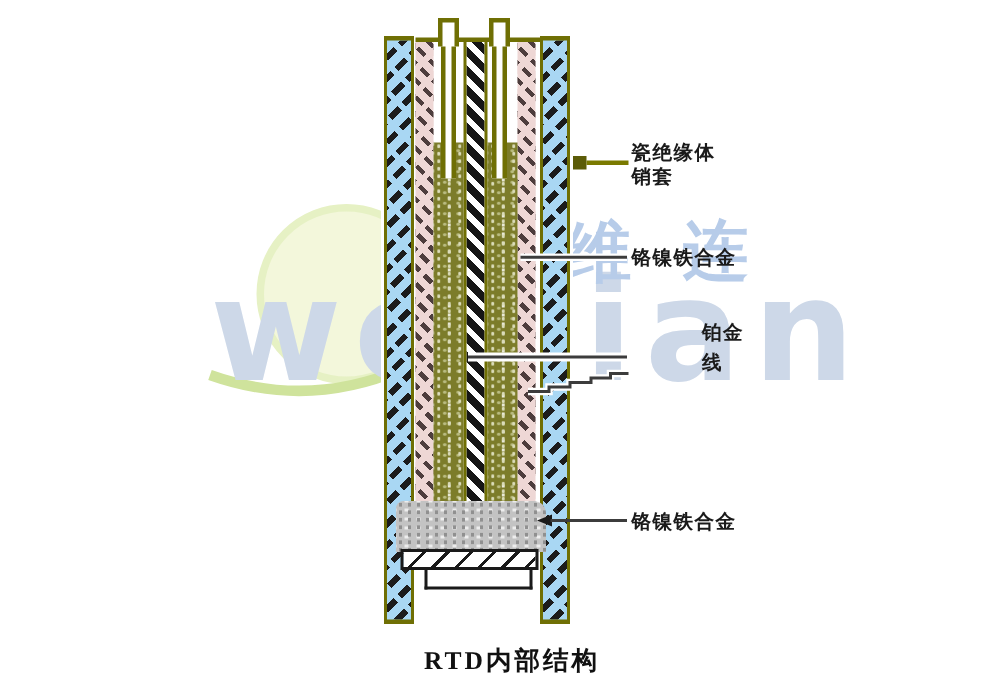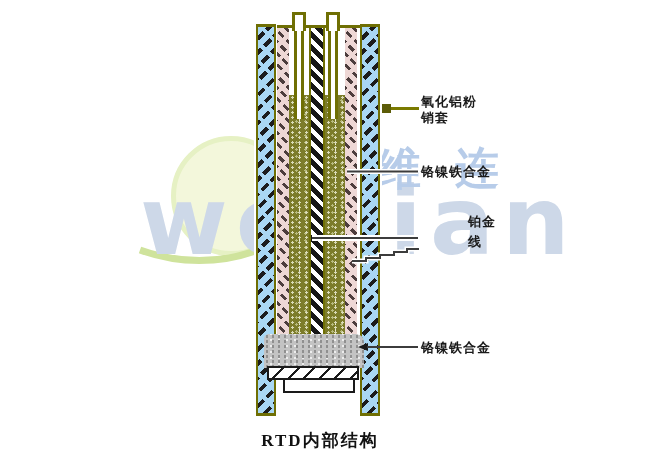--- a/index.html
+++ b/index.html
@@ -120,21 +120,21 @@
     font-family:"Liberation Serif","DejaVu Serif",serif;white-space:nowrap;
   }
   .co-sheath{left:421px;top:94px;}
   .co-insulator{left:421px;top:164px;}
   .co-wire{left:421px;top:212px;line-height:20px;margin-left:47px;}
   .co-powder{left:421px;top:340px;}
   .callout span{display:block;}
 
   .diagram-title{
     position:absolute;left:240px;top:429px;width:160px;z-index:6;
-    text-align:center;color:#111111;font-size:17px;font-weight:bold;
+    text-align:right;color:#111111;font-size:17px;font-weight:bold;
     letter-spacing:2px;font-family:"Liberation Serif","DejaVu Serif",serif;
   }
 </style>
 </head>
 <body>
 
 <div id="stage">
 
   <div class="wm-circle"></div>
   <svg class="wm-svg" width="660" height="461">
@@ -179,21 +179,21 @@
     <line x1="312" y1="238" x2="418" y2="238" stroke="#3c3c3c" stroke-width="2"></line>
 
     <polyline points="352,261 366,261 366,258 380,258 380,255 394,255 394,252 407,252 407,249 419,249" fill="none" stroke="#ffffff" stroke-width="5"></polyline>
     <polyline points="352,261 366,261 366,258 380,258 380,255 394,255 394,252 407,252 407,249 419,249" fill="none" stroke="#3c3c3c" stroke-width="2"></polyline>
 
     <polygon points="358,347 368,343 368,351" fill="#1a1a1a"></polygon>
     <line x1="367" y1="347" x2="418" y2="347" stroke="#3c3c3c" stroke-width="2"></line>
   </svg>
 
   <div class="callout co-sheath">
-    <span>氧化铝粉</span>
+    <span>瓷绝缘体</span>
     <span>销套</span>
   </div>
   <div class="callout co-insulator">铬镍铁合金</div>
   <div class="callout co-wire">
     <span>铂金</span>
     <span>线</span>
   </div>
   <div class="callout co-powder">铬镍铁合金</div>
 
   <div class="diagram-title">RTD内部结构</div>

